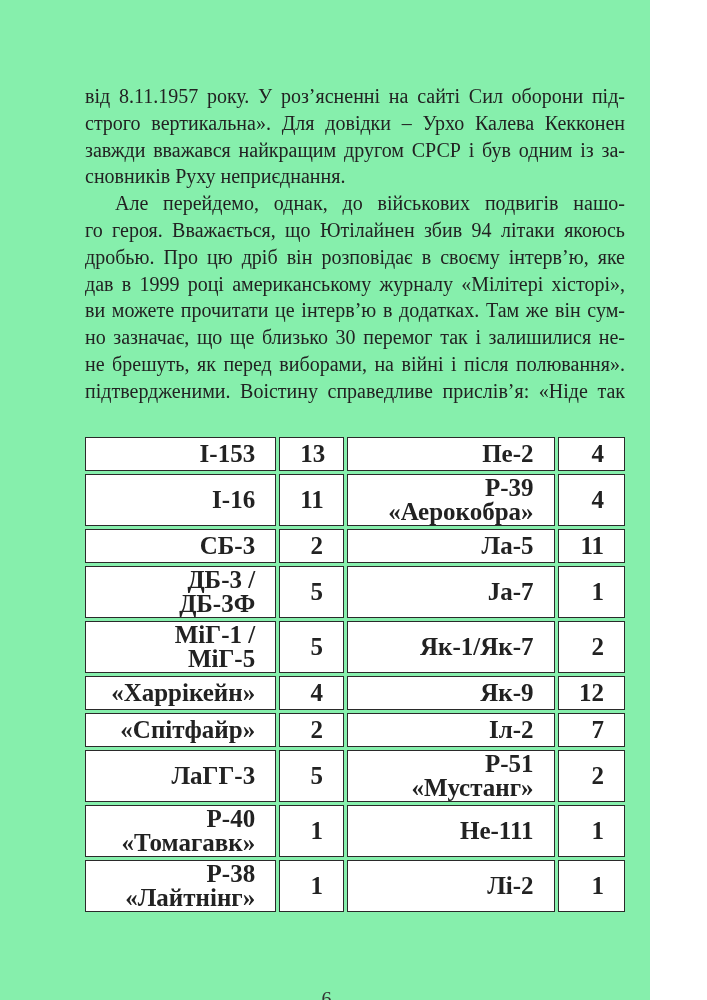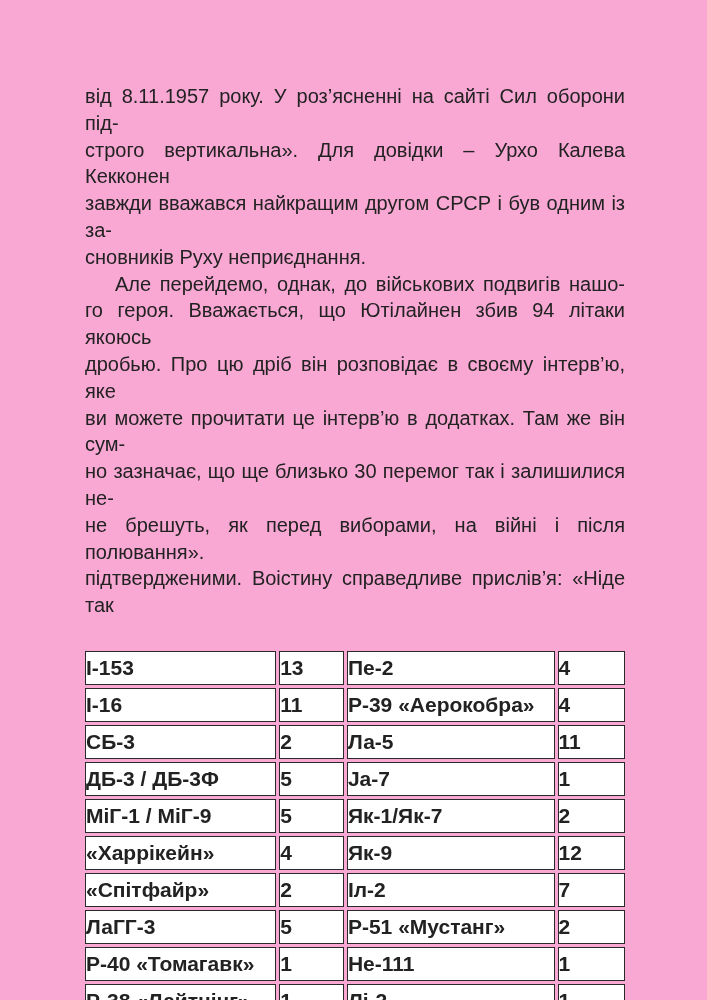--- a/index.html
+++ b/index.html
@@ -1,23 +1,23 @@
 <!DOCTYPE html>
 <html lang="uk"><head>
 <meta charset="utf-8">
 <style>
   html, body { margin: 0; padding: 0; background: #ffffff; }
   .page {
     position: relative;
-    width: 707px;
+    width: 650px;
     height: 1000px;
-    background: #f9a8d4;
+    background: #86efac;
     box-sizing: border-box;
     padding: 83px 82px 0 85px;
-    font-family: Liberation Sans, sans-serif;
+    font-family: Liberation Serif, serif;
     color: #222222;
     overflow: hidden;
   }
   .text-block { width: 540px; }
   .line {
     font-size: 20px;
     line-height: 26.8px;
     text-align: justify;
     text-align-last: justify;
     white-space: normal;
@@ -31,26 +31,26 @@
     border-spacing: 3px;
     table-layout: fixed;
     width: 546px;
     margin-left: -3px;
     margin-top: 29px;
   }
   table.victories td {
     border: 1.5px solid #2a2a2a;
     background: #ffffff;
     font-weight: bold;
-    font-size: 21px;
+    font-size: 25px;
     line-height: 24px;
-    text-align: left;
+    text-align: right;
     vertical-align: middle;
     height: 30px;
-    padding: 1px 0;
+    padding: 1px 20px;
     overflow: hidden;
   }
   .page-number {
     margin-top: 73px;
     text-align: center;
     font-size: 20px;
     color: #333333;
   }
 </style>
 </head>
@@ -62,20 +62,21 @@
     <div>
       <div class="line">від 8.11.1957 року. У роз’ясненні на сайті Сил оборони під-</div>
       <div class="line">строго вертикальна». Для довідки – Урхо Калева Кекконен</div>
       <div class="line">завжди вважався найкращим другом СРСР і був одним із за-</div>
       <div class="line para-end">сновників Руху неприєднання.</div>
     </div>
     <div>
       <div class="line indent">Але перейдемо, однак, до військових подвигів нашо-</div>
       <div class="line">го героя. Вважається, що Ютілайнен збив 94 літаки якоюсь</div>
       <div class="line">дробью. Про цю дріб він розповідає в своєму інтерв’ю, яке</div>
+      <div class="line">дав в 1999 році американському журналу «Мілітері хісторі»,</div>
       <div class="line">ви можете прочитати це інтерв’ю в додатках. Там же він сум-</div>
       <div class="line">но зазначає, що ще близько 30 перемог так і залишилися не-</div>
       <div class="line">не брешуть, як перед виборами, на війні і після полювання».</div>
       <div class="line">підтвердженими. Воістину справедливе прислів’я: «Ніде так</div>
     </div>
   </div>
 
   <table class="victories">
     <colgroup>
       <col style="width:36%">
@@ -102,21 +103,21 @@
         <td>Ла-5</td>
         <td>11</td>
       </tr>
       <tr>
         <td>ДБ-3 / ДБ-3Ф</td>
         <td>5</td>
         <td>Ja-7</td>
         <td>1</td>
       </tr>
       <tr>
-        <td>МіГ-1 / МіГ-9</td>
+        <td>МіГ-1 / МіГ-5</td>
         <td>5</td>
         <td>Як-1/Як-7</td>
         <td>2</td>
       </tr>
       <tr>
         <td>«Харрікейн»</td>
         <td>4</td>
         <td>Як-9</td>
         <td>12</td>
       </tr>

